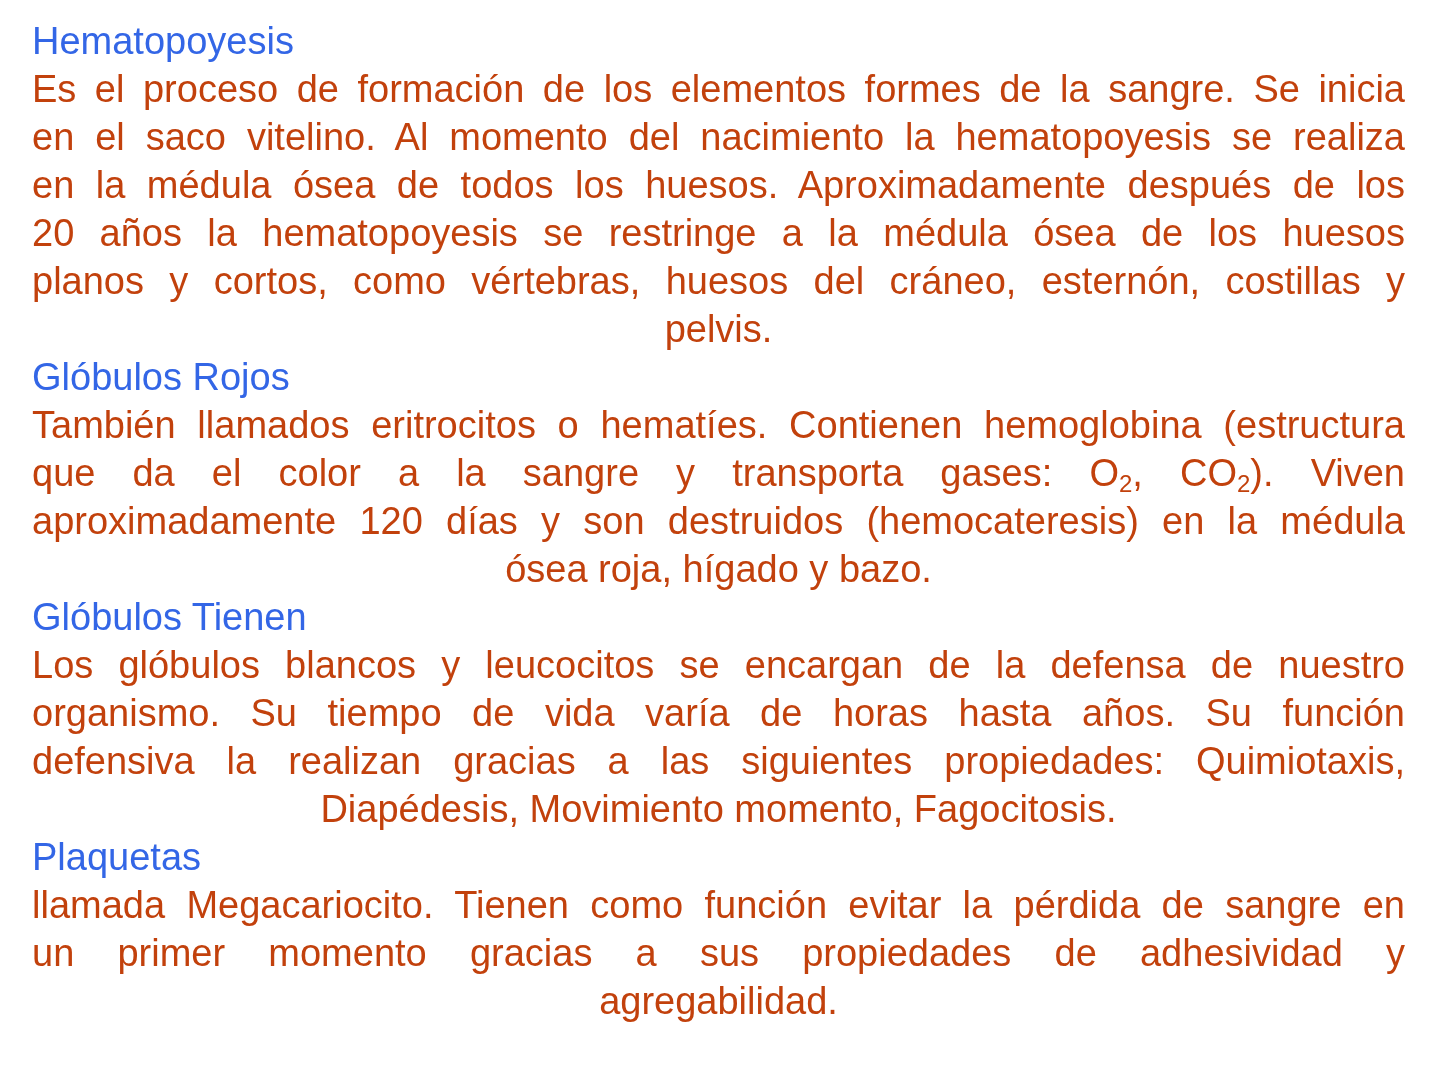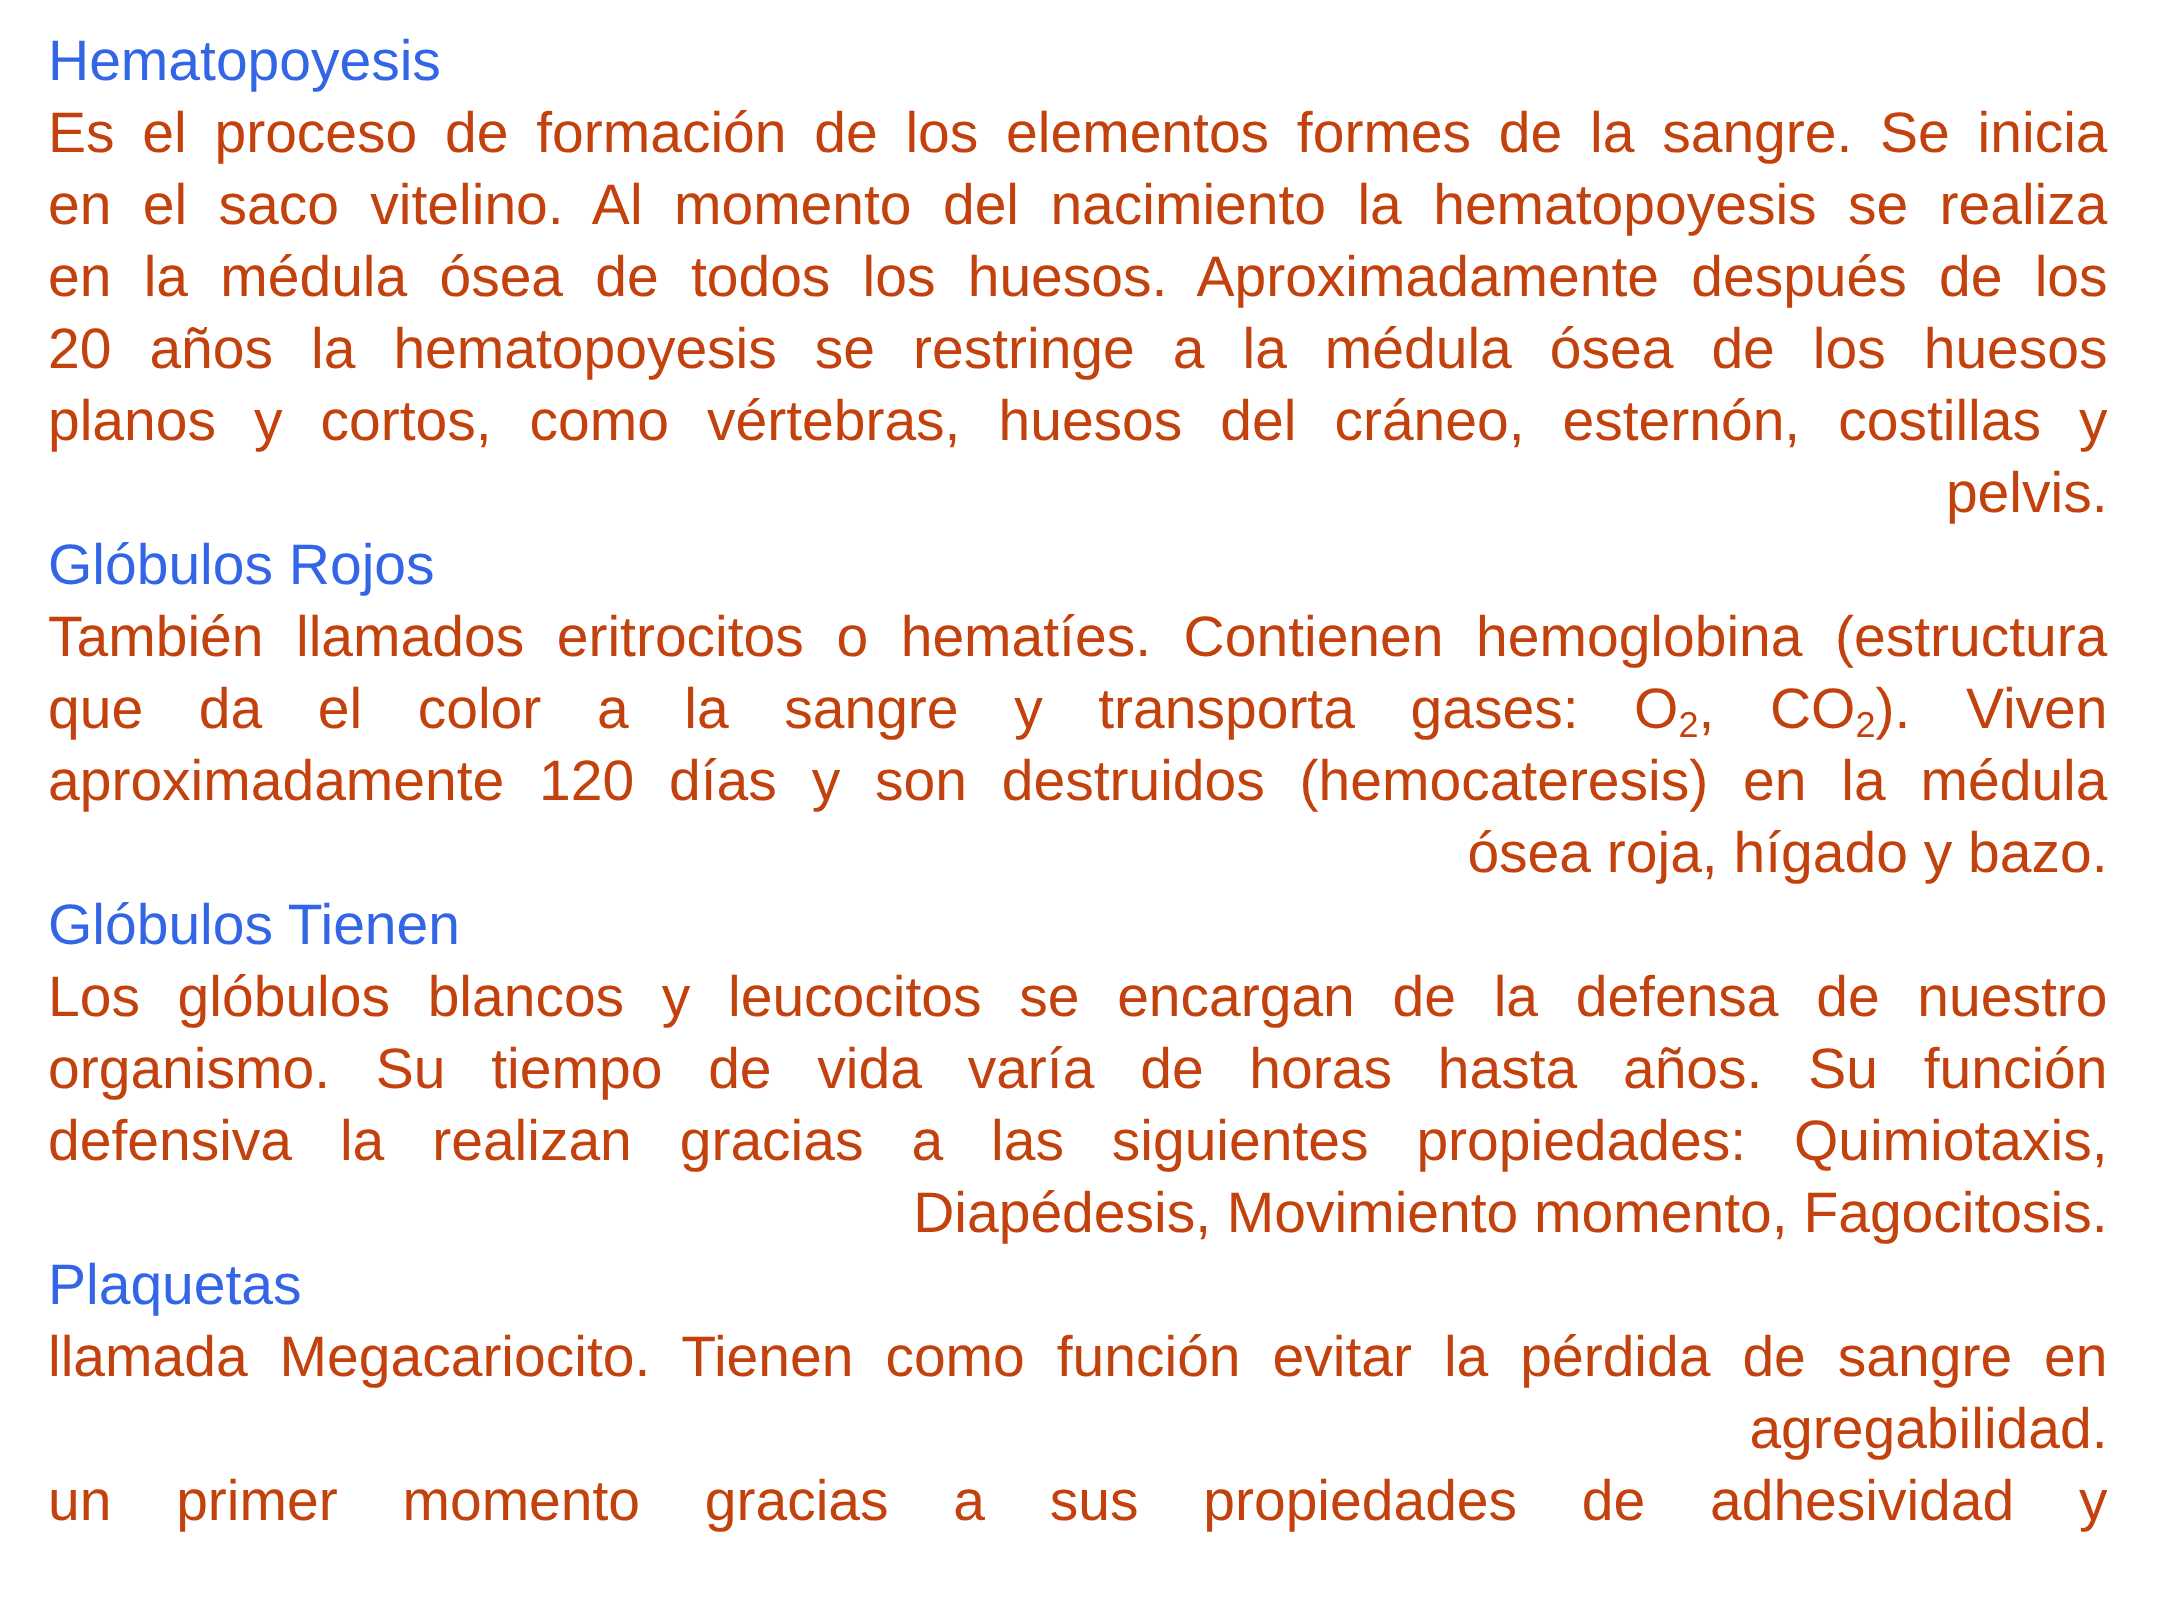--- a/index.html
+++ b/index.html
@@ -1,21 +1,21 @@
 <!DOCTYPE html>
 <html><head>
 <meta charset="utf-8">
 <style>
   html, body { margin: 0; padding: 0; background: #ffffff; }
   body { width: 1440px; height: 1080px; overflow: hidden; position: relative; }
   .doc { position: absolute; left: 32px; top: 17px; width: 1373px; font-family: "Liberation Sans", sans-serif; }
   .line { height: 48px; line-height: 48px; font-size: 38px; white-space: nowrap; color: #c2410c; }
   .heading { color: #3366e6; font-weight: normal; }
   .just { text-align: justify; text-align-last: justify; white-space: normal; overflow: hidden; }
-  .left { text-align: right; }
+  .left { text-align: center; }
   sub { font-size: 24px; line-height: 0; vertical-align: -6px; }
 </style>
 </head>
 <body>
 
 <div class="doc">
 
   <div class="line heading">Hematopoyesis</div>
   <div class="line just">Es el proceso de formación de los elementos formes de la sangre.  Se inicia</div>
   <div class="line just">en el saco vitelino. Al momento del nacimiento la hematopoyesis se realiza</div>
@@ -31,16 +31,16 @@
   <div class="line left">ósea roja, hígado y bazo.</div>
 
   <div class="line heading">Glóbulos Tienen</div>
   <div class="line just">Los glóbulos blancos y leucocitos se encargan de la defensa de nuestro</div>
   <div class="line just">organismo. Su tiempo de vida varía de horas hasta años. Su función</div>
   <div class="line just">defensiva la realizan gracias a las siguientes propiedades: Quimiotaxis,</div>
   <div class="line left">Diapédesis, Movimiento momento, Fagocitosis.</div>
 
   <div class="line heading">Plaquetas</div>
   <div class="line just">llamada Megacariocito.  Tienen como función evitar la pérdida de sangre en</div>
+  <div class="line just">un primer momento gracias a sus propiedades de adhesividad y</div>
   <div class="line left">agregabilidad.</div>
-  <div class="line just">un primer momento gracias a sus propiedades de adhesividad y</div>
 
 </div>
 
 </body></html>

